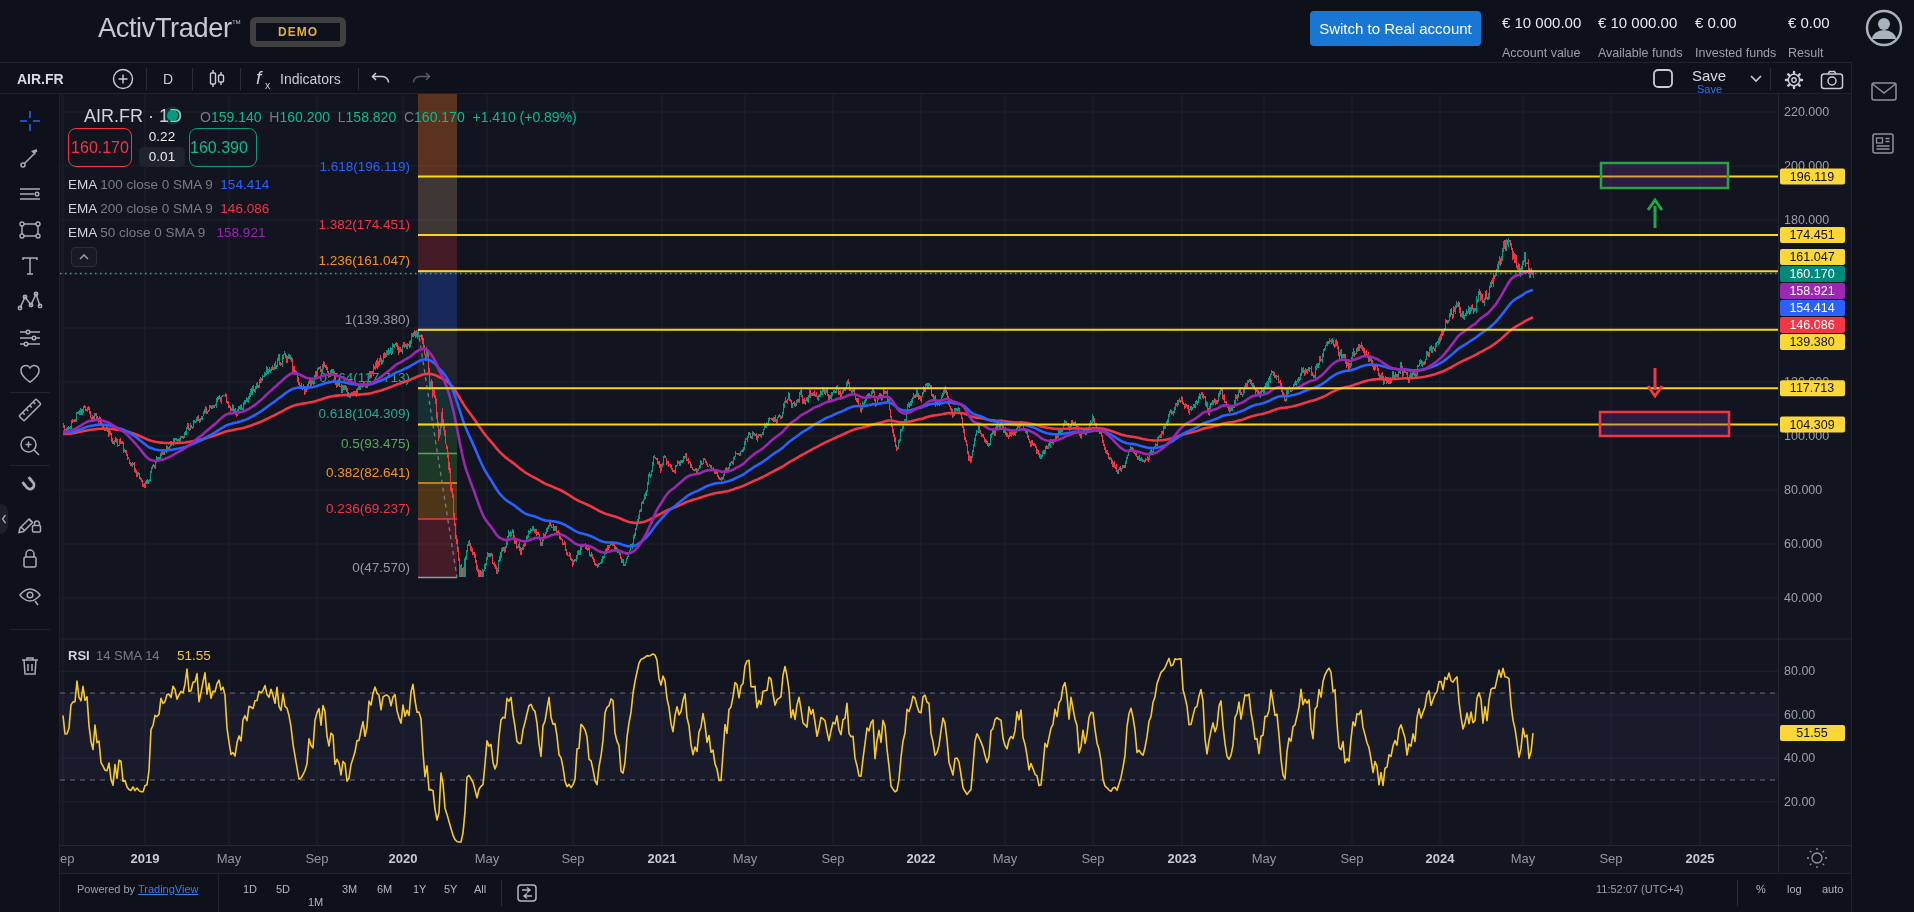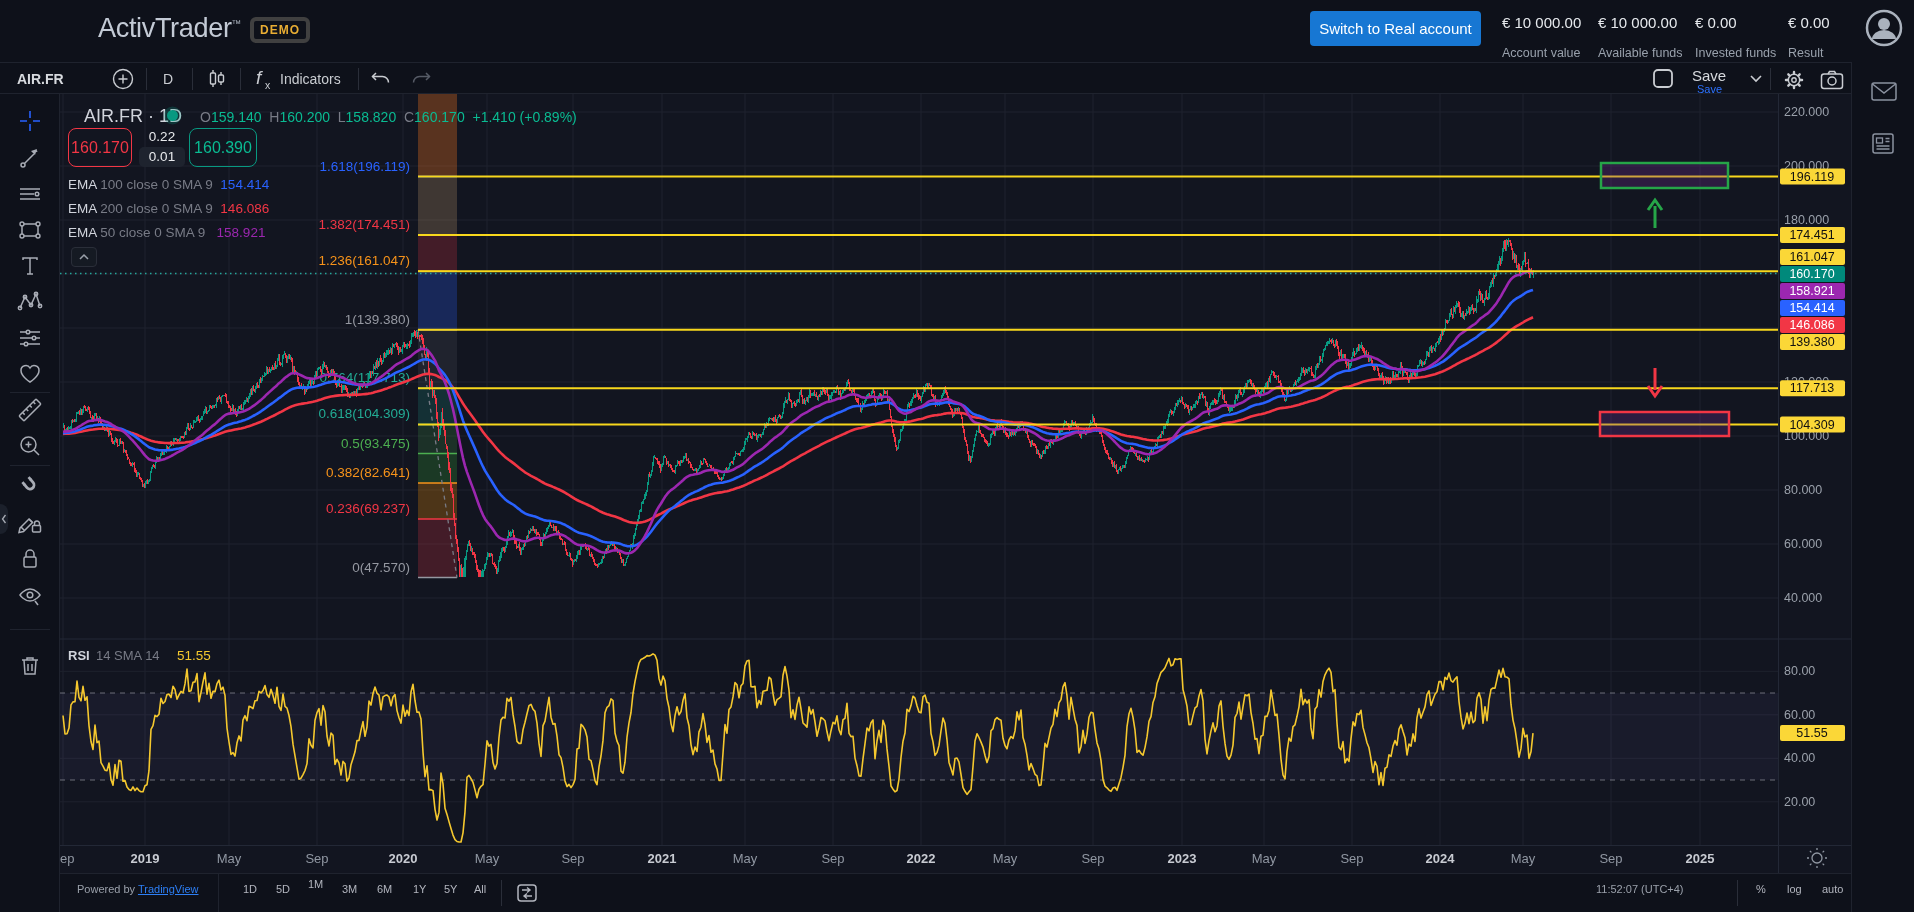--- a/index.html
+++ b/index.html
@@ -6,21 +6,21 @@
 .abs{position:absolute}
 #page{position:relative;width:1914px;height:912px}
 #hdr{position:absolute;left:0;top:0;width:1914px;height:62px;background:#0e111a}
 #tb2{position:absolute;left:0;top:62px;width:1914px;height:32px;background:#0e111a;border-top:1px solid #1f232e;border-bottom:1px solid #1f232e}
 #lsb{position:absolute;left:0;top:94px;width:60px;height:818px;background:#0e111a;border-right:1px solid #1f232e}
 #rsb{position:absolute;left:1851px;top:62px;width:63px;height:850px;background:#0e111a;border-left:1px solid #1f232e}
 #chart{position:absolute;left:60px;top:94px}
 #btb{position:absolute;left:60px;top:873px;width:1791px;height:39px;background:#0e111a;border-top:1px solid #1f232e;font-size:11px;color:#b2b5be}
 .logo{position:absolute;left:98px;top:12px;font-size:28px;color:#c3cad5;letter-spacing:-0.4px;transform:scaleX(0.97);transform-origin:left}
 .logo sup{font-size:10px;color:#aab2bd}
-.demo{position:absolute;left:250px;top:17px;border:4px solid #404040;border-radius:6px;color:#e8ad33;font-size:12px;font-weight:bold;letter-spacing:1px;padding:2px 6px}
+.demo{position:absolute;left:250px;top:17px;border:6px solid #404040;border-radius:6px;color:#e8ad33;font-size:12px;font-weight:bold;letter-spacing:1px;padding:2px 22px}
 .bluebtn{position:absolute;left:1310px;top:11px;width:171px;height:35px;background:#1777d3;border-radius:4px;color:#fff;font-size:15px;text-align:center;line-height:35px}
 .stat{position:absolute;top:14px;color:#e6e9ed}
 .stat .v{font-size:15px}
 .stat .l{font-size:12.5px;color:#99a1ac;margin-top:15px}
 .sep2{position:absolute;top:67px;width:1px;height:22px;background:#2a2e39}
 .leg{position:absolute;color:#d1d4dc;white-space:nowrap}
 svg text{font-family:"Liberation Sans",sans-serif}
 </style></head><body>
 <div id="page">
 <div id="hdr">
@@ -335,34 +335,34 @@
       <text x="68" y="660" fill="#d1d4dc" font-size="13" font-weight="bold">RSI</text>
       <text x="96" y="660" fill="#787b86" font-size="13">14 SMA 14</text>
       <text x="177" y="660" fill="#f5c82e" font-size="13.5">51.55</text>
     </svg>
 <div class="leg" style="left:84px;top:106px;font-size:18px">AIR.FR · 1D</div>
 <div class="abs" style="left:167px;top:110px;width:11px;height:11px;border-radius:50%;background:#089981;box-shadow:0 0 0 3.5px rgba(8,153,129,0.25)"></div>
 <div class="leg" style="left:200px;top:109px;font-size:14px;color:#787b86">O<span style="color:#0abb92">159.140</span>&nbsp; H<span style="color:#0abb92">160.200</span>&nbsp; L<span style="color:#0abb92">158.820</span>&nbsp; C<span style="color:#0abb92">160.170</span><span style="color:#0abb92">&nbsp; +1.410 (+0.89%)</span></div>
 <div class="abs" style="left:68px;top:128px;width:64px;height:39px;border:1px solid #f23645;border-radius:8px;color:#f23645;font-size:16px;text-align:center;line-height:37px">160.170</div>
 <div class="abs" style="left:137px;top:129px;color:#e8eaed;font-size:13.5px;width:50px;text-align:center">0.22</div>
 <div class="abs" style="left:139px;top:147px;width:46px;height:20px;background:#1e232e;border-radius:5px;color:#e8eaed;font-size:13.5px;text-align:center;line-height:20px">0.01</div>
-<div class="abs" style="left:189px;top:128px;width:68px;height:39px;border:1px solid #089981;border-radius:8px;color:#0abb92;font-size:16px;text-align:center;line-height:37px">160.390</div>
+<div class="abs" style="left:189px;top:128px;width:68px;height:39px;border:1px solid #089981;border-radius:8px;color:#0abb92;font-size:16px;line-height:37px">160.390</div>
 <div class="leg" style="left:68px;top:177px;font-size:13.5px">EMA <span style="color:#787b86">100 close 0 SMA 9</span> &nbsp;<span style="color:#2962ff">154.414</span></div>
 <div class="leg" style="left:68px;top:201px;font-size:13.5px">EMA <span style="color:#787b86">200 close 0 SMA 9</span> &nbsp;<span style="color:#f23645">146.086</span></div>
 <div class="leg" style="left:68px;top:225px;font-size:13.5px">EMA <span style="color:#787b86">50 close 0 SMA 9</span> &nbsp;&nbsp;<span style="color:#9c27b0">158.921</span></div>
 <div class="abs" style="left:71px;top:247px;width:26px;height:20px;background:#151a23;border:1px solid #2a2e39;border-radius:4px">
  <svg width="24" height="18" viewBox="0 0 24 18">
         <path d="M8 11l4-4l4 4" fill="none" stroke="#9aa0aa" stroke-width="1.5"></path>
       </svg></div>
 <div id="btb">
  <div class="abs" style="left:17px;top:9px;color:#9aa0aa">Powered by <span style="color:#2d7ff5;text-decoration:underline">TradingView</span></div>
  <div class="abs" style="left:158px;top:0px;width:1px;height:39px;background:#1f232e"></div>
  <div class="abs" style="left:183px;top:9px">1D</div>
  <div class="abs" style="left:216px;top:9px">5D</div>
- <div class="abs" style="left:248px;top:4px">1M</div>
+ <div class="abs" style="left:248px;top:22px">1M</div>
  <div class="abs" style="left:282px;top:9px">3M</div>
  <div class="abs" style="left:317px;top:9px">6M</div>
  <div class="abs" style="left:353px;top:9px">1Y</div>
  <div class="abs" style="left:384px;top:9px">5Y</div>
  <div class="abs" style="left:414px;top:9px">All</div>
  <div class="abs" style="left:441px;top:6px;width:1px;height:26px;background:#2a2e39"></div>
  <svg class="abs" style="left:456px;top:8px" width="22" height="22" viewBox="0 0 22 22">
         <rect x="2" y="3" width="18" height="16" rx="3" fill="none" stroke="#b2b5be" stroke-width="1.5"></rect>
         <path d="M6 8h8M11 5.5L14 8l-3 2.5M16 14h-8M11 11.5L8 14l3 2.5" fill="none" stroke="#b2b5be" stroke-width="1.4"></path>
       </svg>

